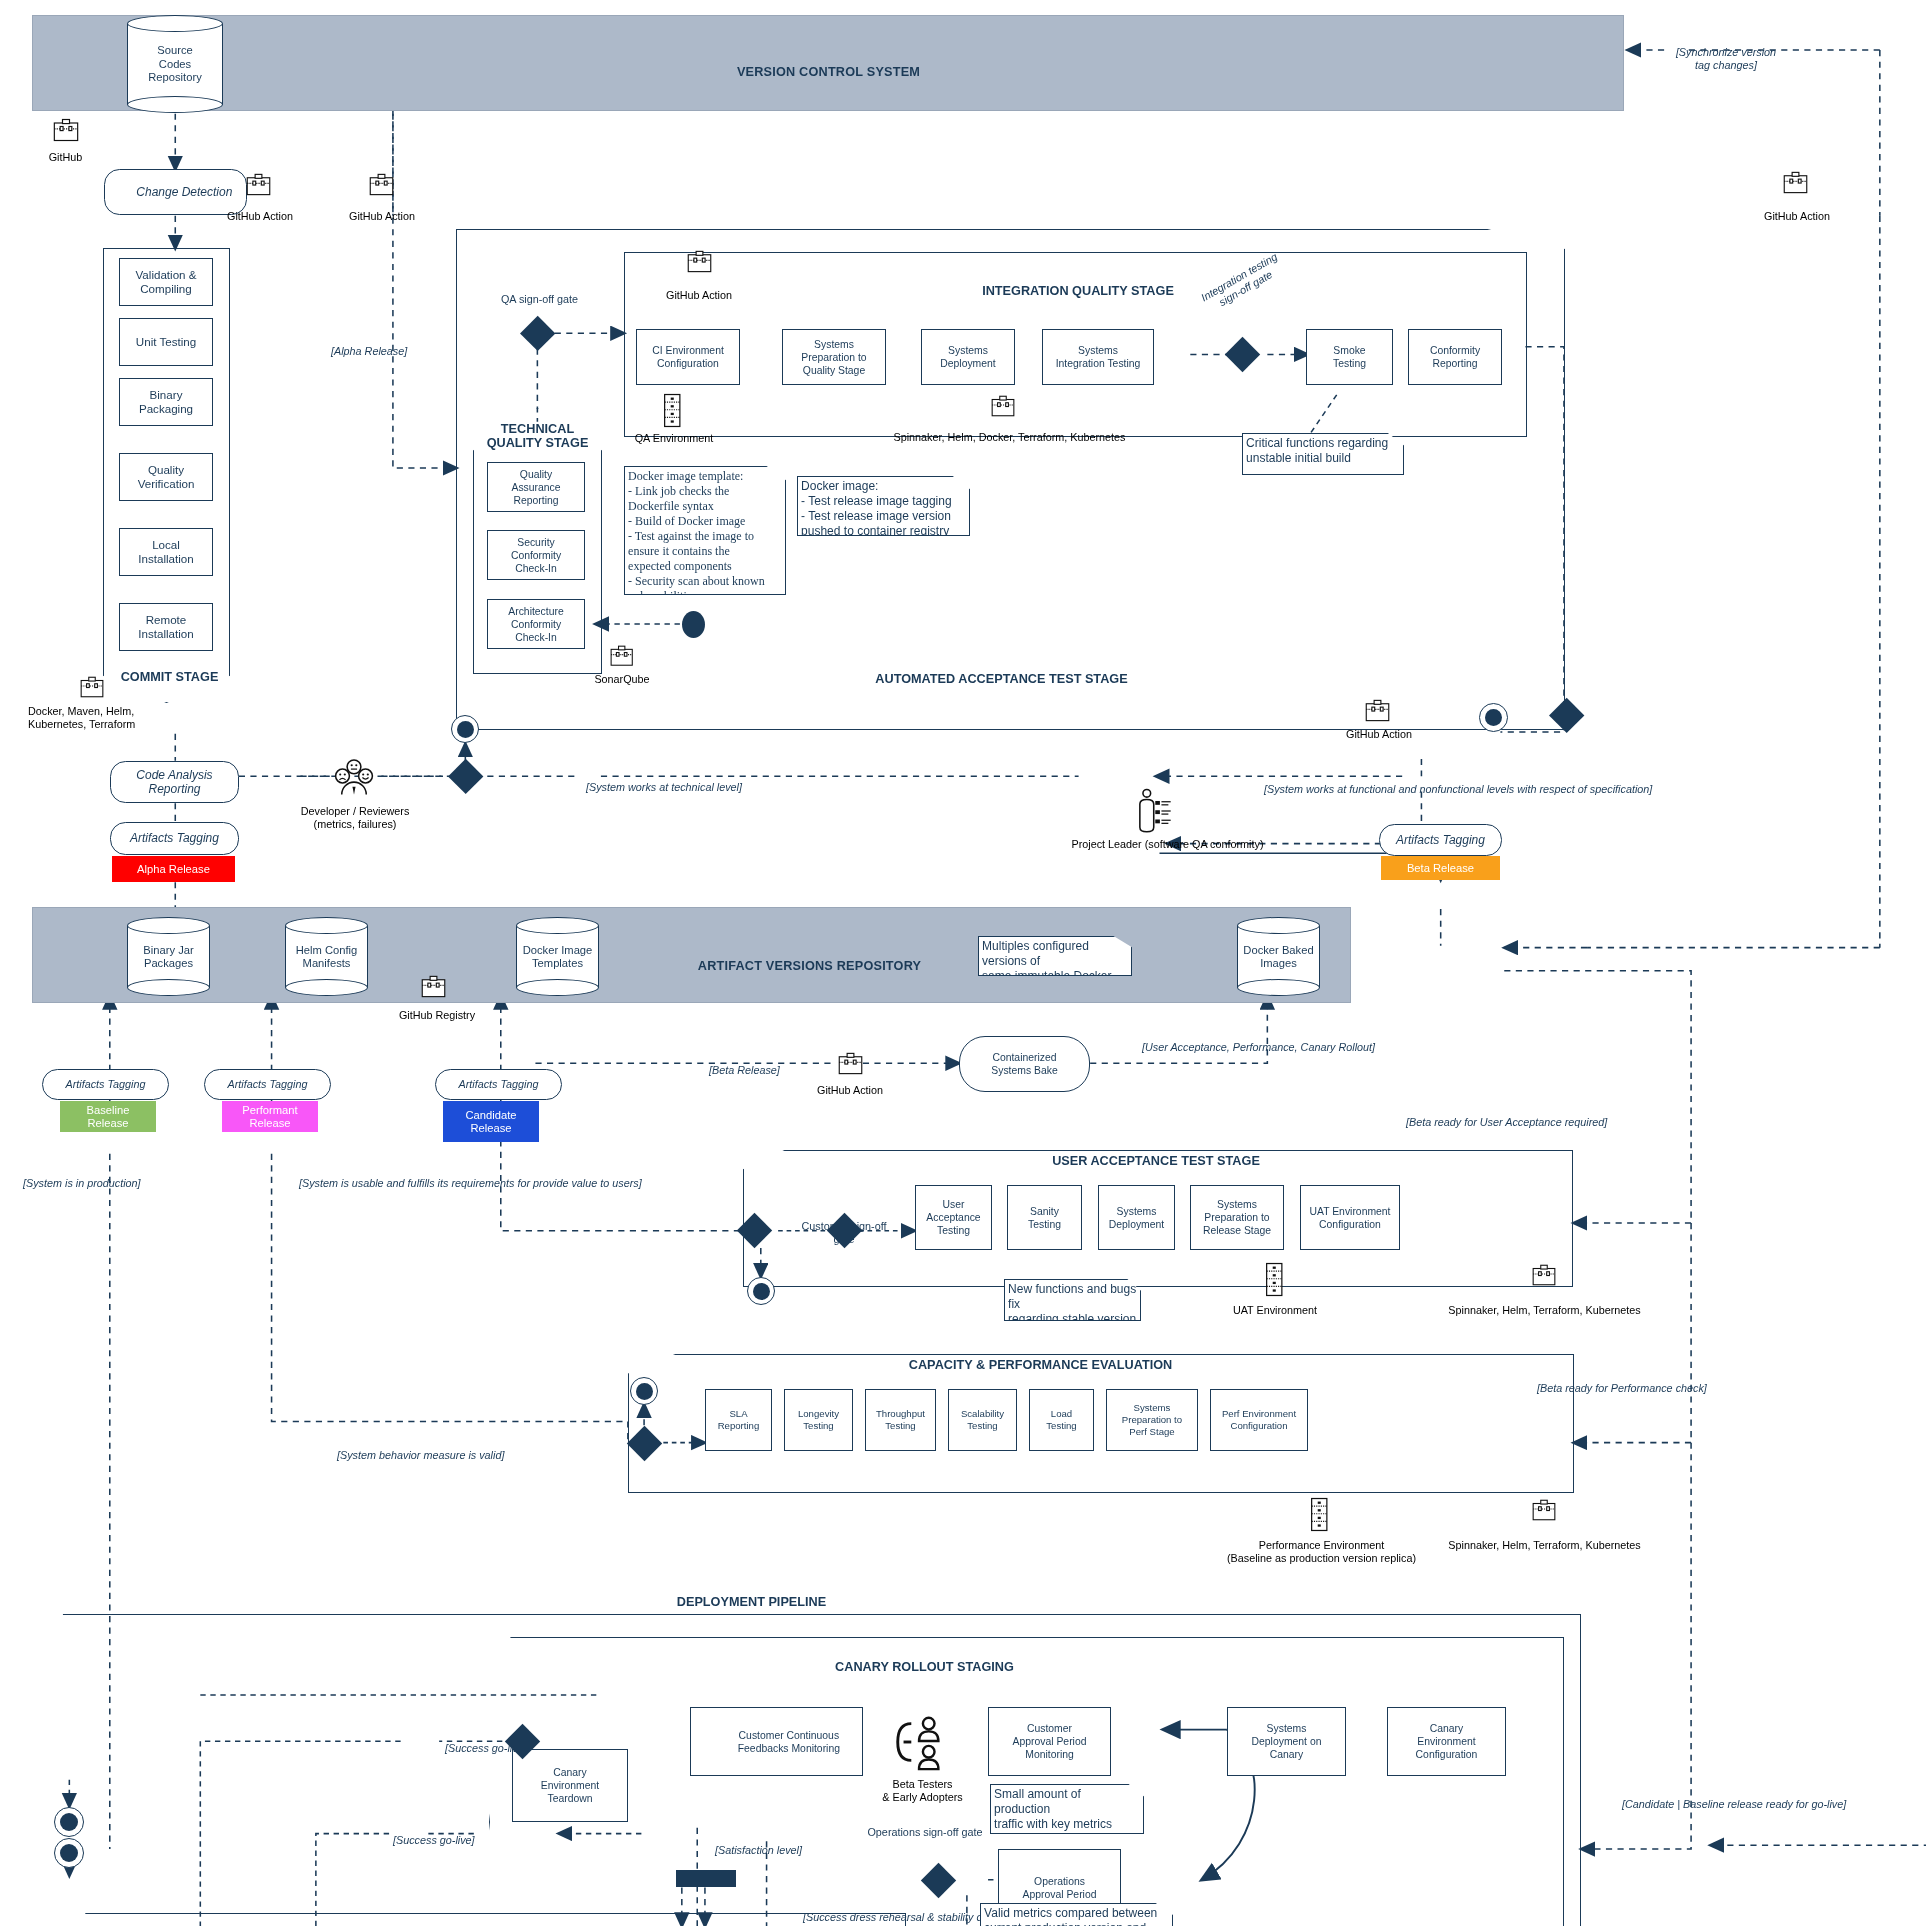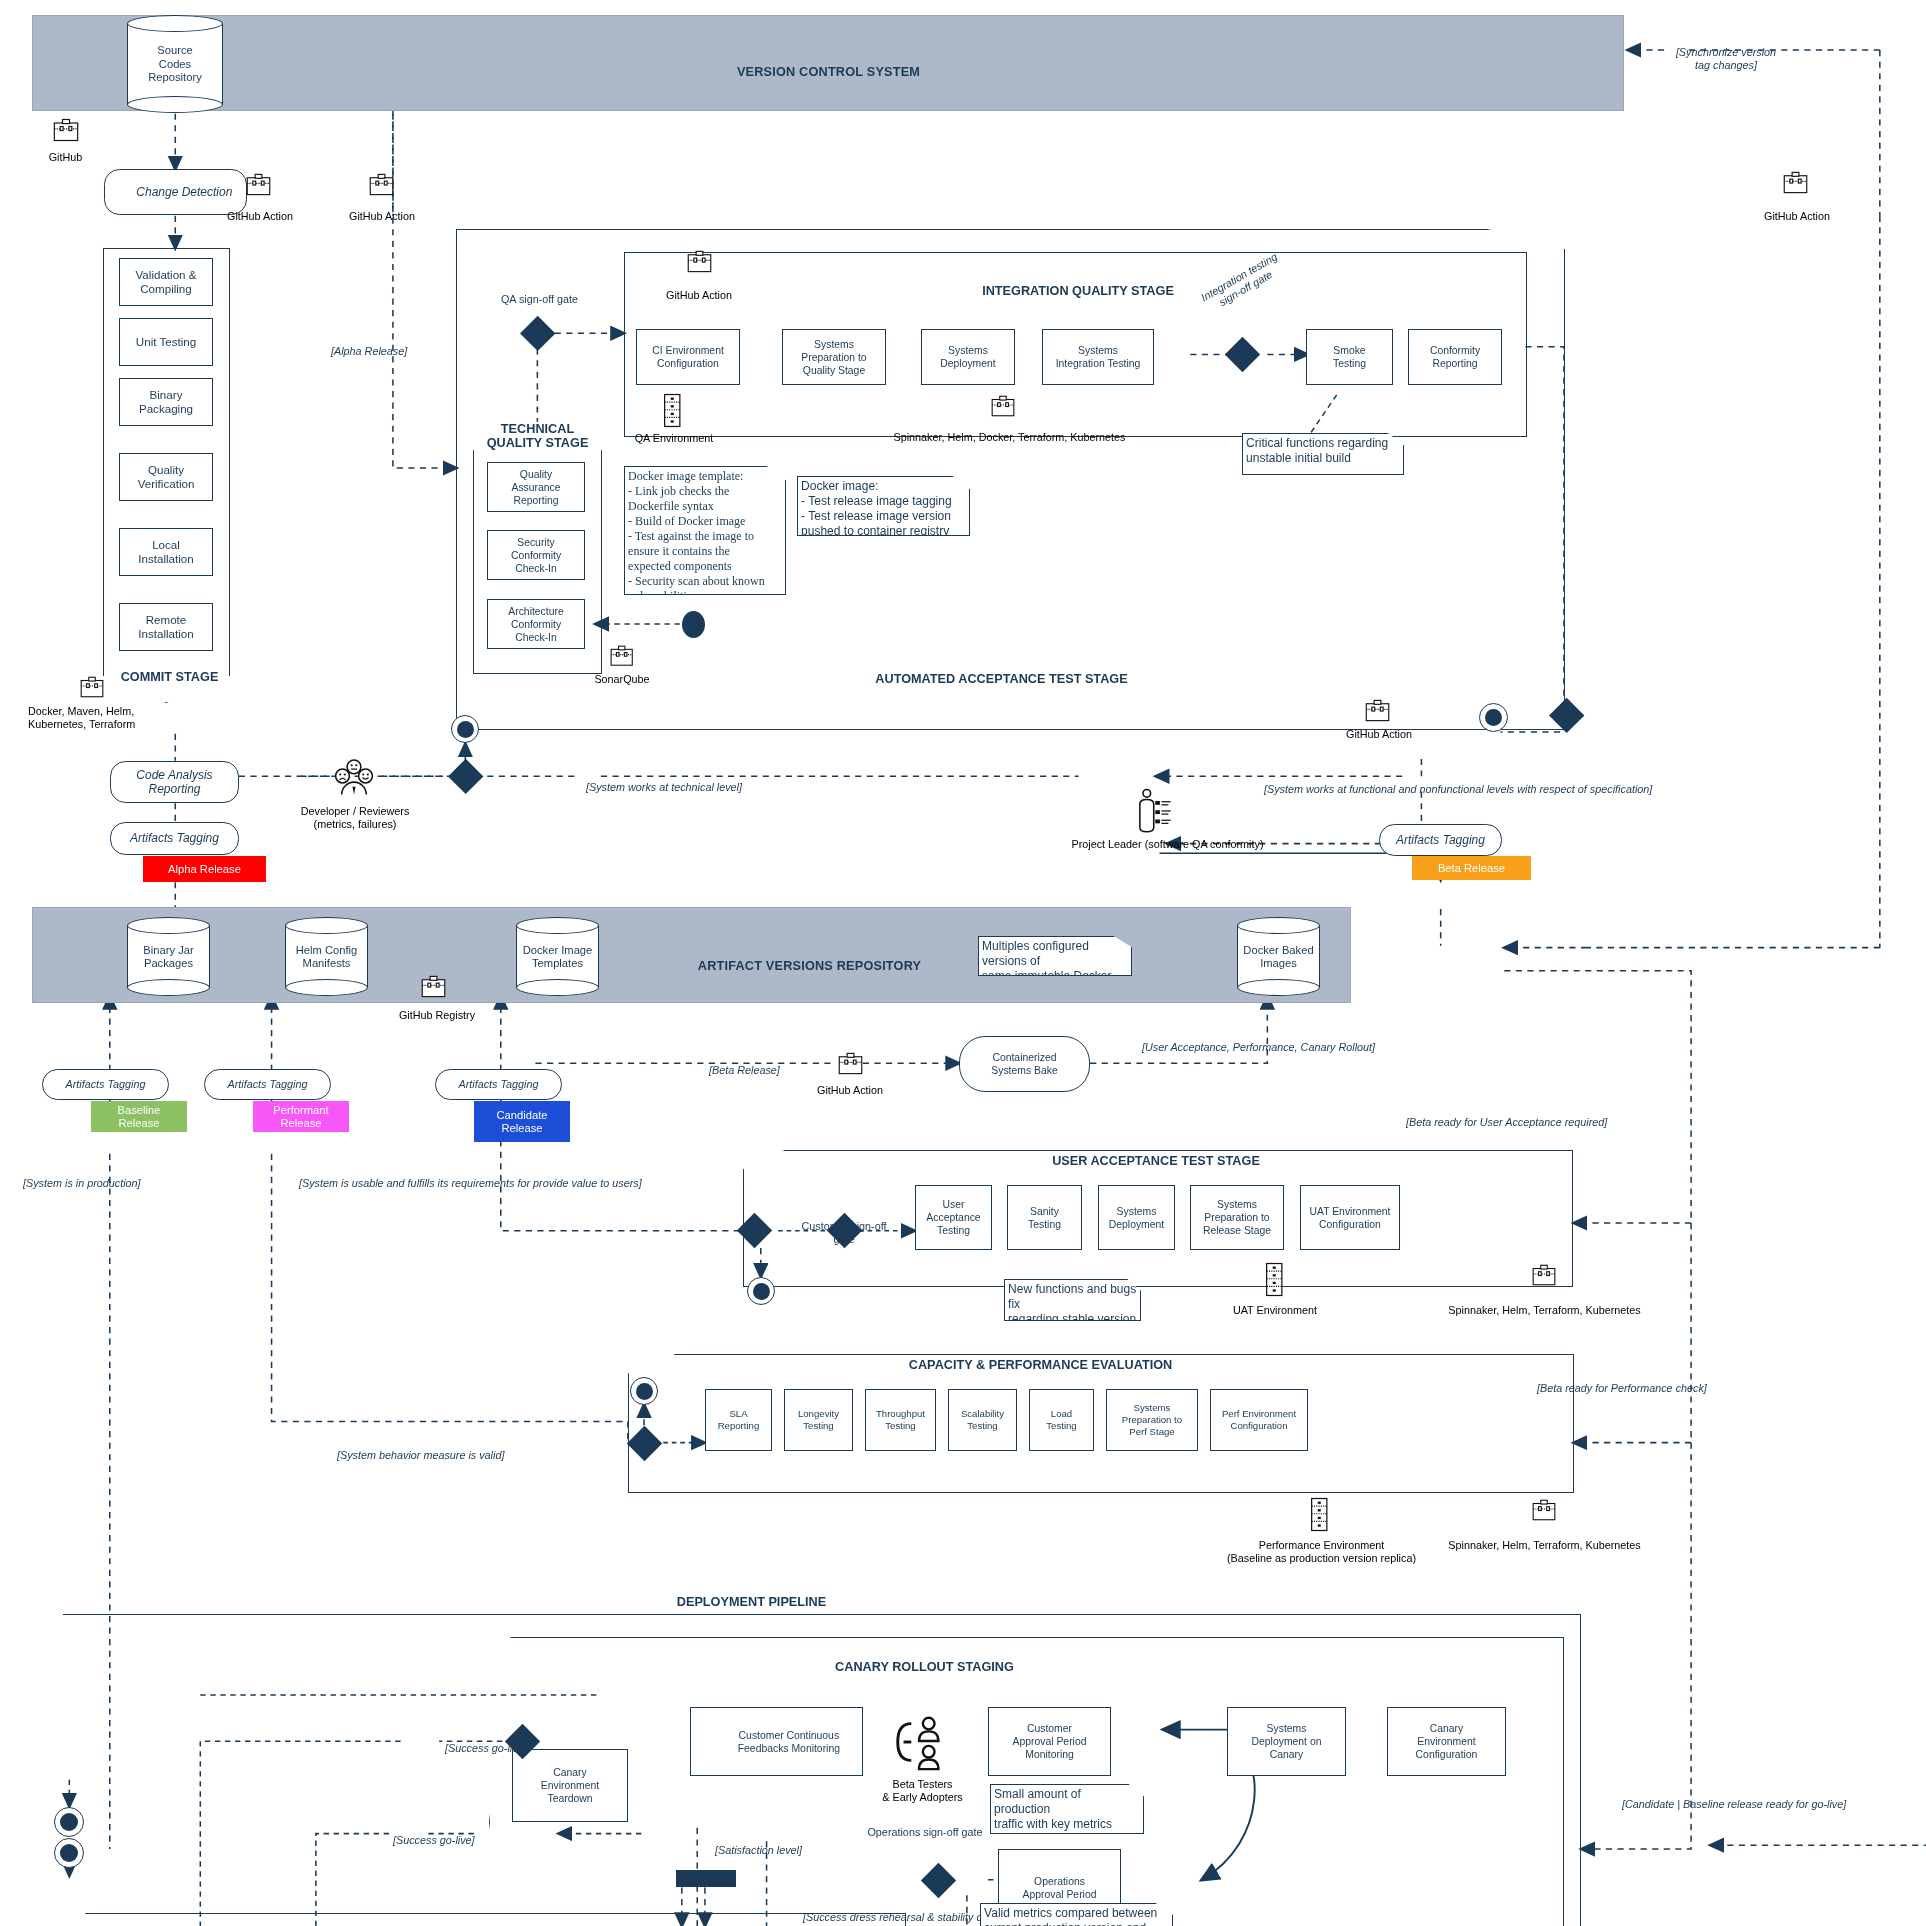--- a/index.html
+++ b/index.html
@@ -19,21 +19,21 @@
 
   
   .round{border:1.5px solid #1b3a57;border-radius:15.4px;background:#fff;display:flex;align-items:center;justify-content:center;
          text-align:center;color:#1b3a57;font-size:12px;font-style:italic;line-height:1.2;padding:0.8px 2.3px;}
 
   
   .frame{border:1.5px solid #1b3a57;background:transparent;}
   .frame-title{font-weight:bold;font-size:12.7px;color:#1b3a57;text-align:center;}
 
   
-  .tag{display:flex;align-items:center;justify-content:center;text-align:center;color:#fff;font-size:11.2px;line-height:1.15;margin-left:31px;}
+  .tag{display:flex;align-items:center;justify-content:center;text-align:center;color:#fff;font-size:11.2px;line-height:1.15;}
 
   
   .cyl{position:absolute;}
   .cyl .body{position:absolute;left:0;right:0;top:8.5px;bottom:8.5px;background:#fff;border-left:1.5px solid #1b3a57;border-right:1.5px solid #1b3a57;}
   .cyl .top{position:absolute;left:0;right:0;top:0;height:17px;background:#fff;border:1.5px solid #1b3a57;border-radius:50%;box-sizing:border-box;}
   .cyl .bot{position:absolute;left:0;right:0;bottom:0;height:17px;background:#fff;border:1.5px solid #1b3a57;border-radius:50%;box-sizing:border-box;}
   .cyl .lbl{position:absolute;left:0;right:0;top:50%;transform:translateY(-50%);text-align:center;font-size:11.2px;color:#1b3a57;line-height:1.2;}
 
   
   .note{background:#fff;border:1.2px solid #1b3a57;color:#1b3a57;font-size:12px;line-height:1.25;padding:2.3px 3.1px;

